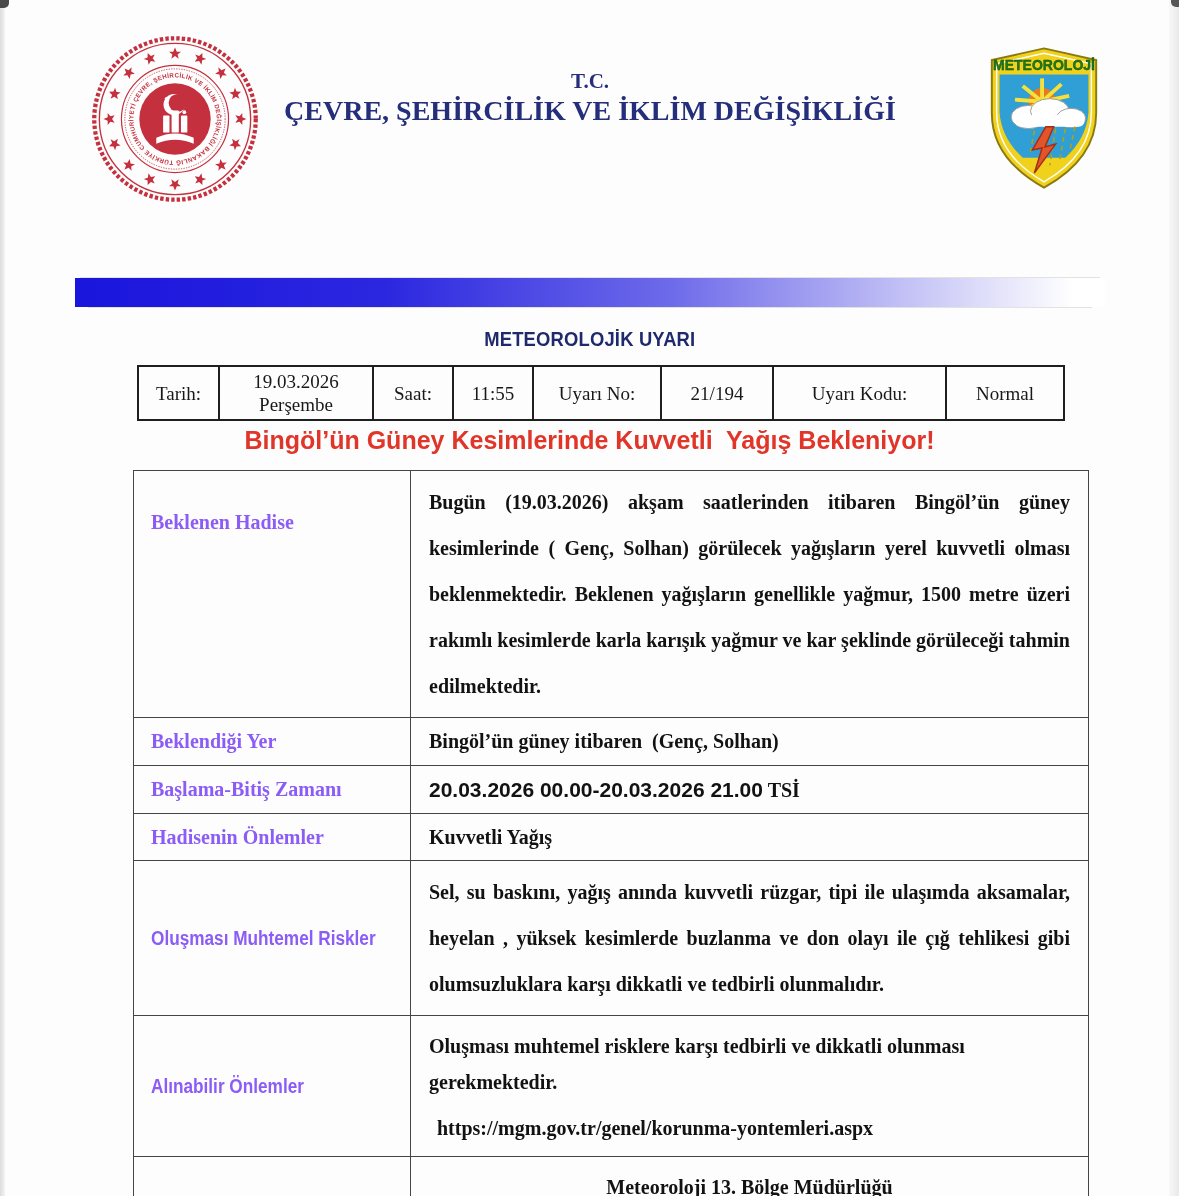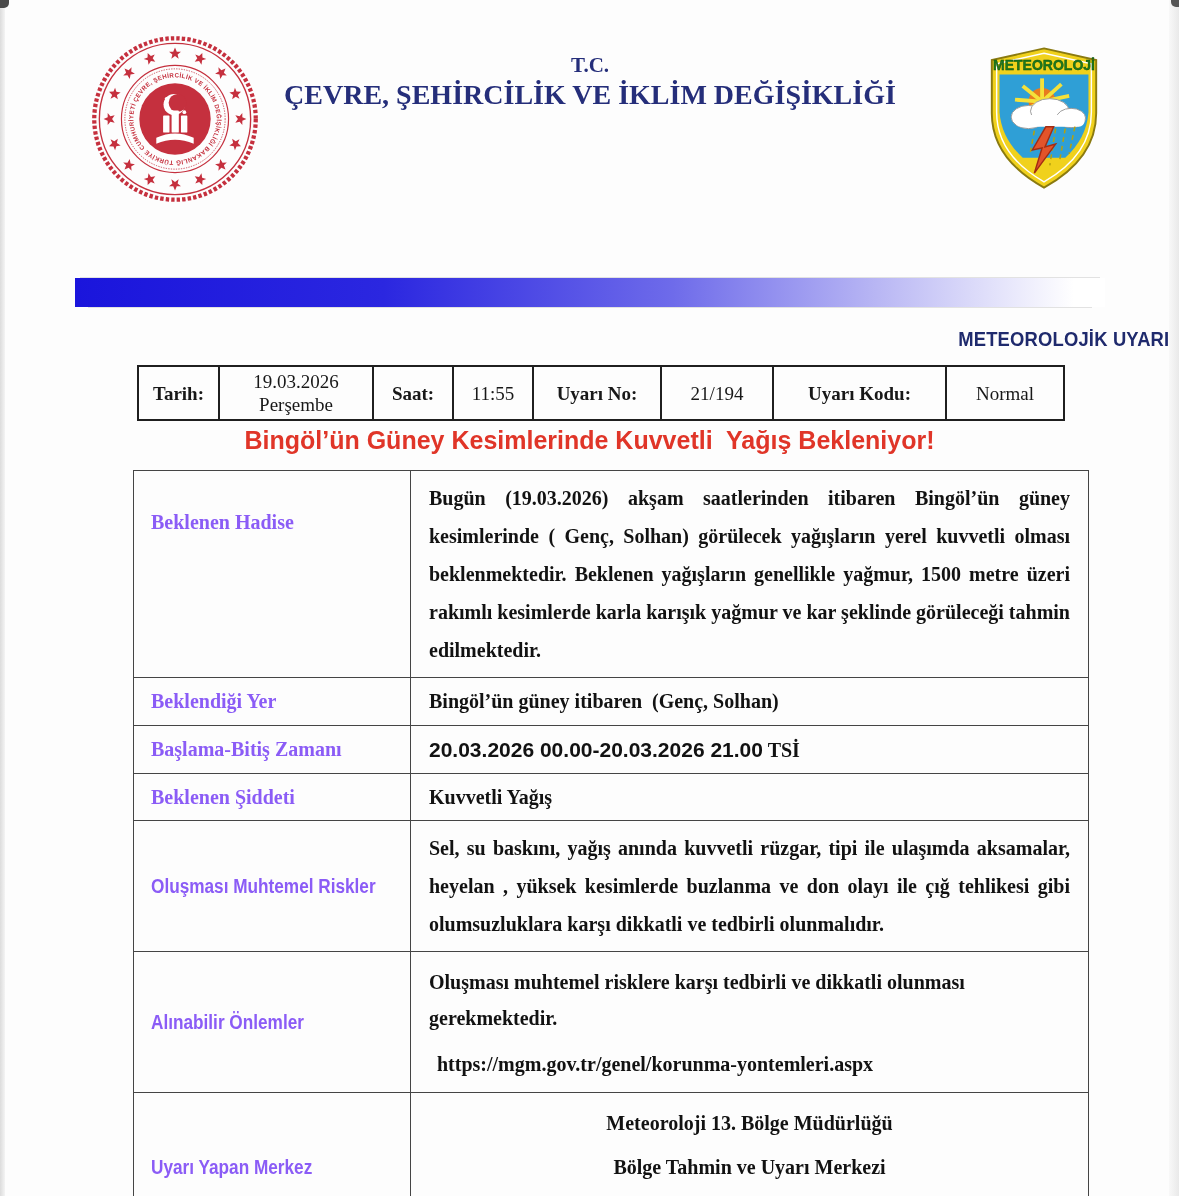--- a/index.html
+++ b/index.html
@@ -18,58 +18,58 @@
                background:#4a4a4a; border-radius:0 0 5px 0; }
   .corner-tr { position:absolute; right:0; top:0; width:8px; height:7px;
                background:#555; border-radius:0 0 0 5px; }
 
   
   .ministry-logo { position:absolute; left:90px; top:34px; width:170px; height:170px; }
   .shield-logo   { position:absolute; left:986px; top:44px; width:116px; height:148px; }
 
   .title-block { position:absolute; left:250px; top:52px; width:680px;
                  text-align:center; color:#252e7a; font-weight:bold; }
-  .title-tc    { font-size:21px; line-height:26px; }
+  .title-tc    { font-size:21px; line-height:26px;margin-top:16px; }
   .title-l1    { font-size:28px; line-height:34px; }
   .title-l2    { font-size:24px; line-height:34px; }
   .title-dept  { font-size:22px; line-height:36px; }
 
   .blue-bar { position:absolute; left:75px; top:278px; width:1030px; height:29px;
               background:linear-gradient(to right,#1a15dc 0%, #2b27e0 30%,
                          #6e6bea 58%, #b9b7f4 78%, #ffffff 97%);
               box-shadow:0 -6px 0 -5px #e2e2e2, 0 14px 0 -13px #e2e2e2; }
 
-  .warn-title { position:absolute; left:0; top:328px; width:100%; text-align:right; }
+  .warn-title { position:absolute; left:0; top:328px; width:100%; text-align:center; }
   .warn-title span { display:inline-block; transform:scaleX(0.92);
     font-family:"Liberation Sans", sans-serif; font-weight:bold;
     font-size:20px; color:#1f2a6d; letter-spacing:0.2px; }
 
   
   .info-table { position:absolute; left:137px; top:365px; width:926px; height:56px;
                 border-collapse:collapse; table-layout:fixed;
                 font-size:19px; color:#181818; }
   .info-table td { border:2px solid #1f1f1f; text-align:center; vertical-align:middle;
                    padding:2px 4px; line-height:23px; }
-  .info-table .lbl { font-weight:bold; }
+  .info-table .lbl { font-weight:normal; }
 
   .headline { position:absolute; left:0; top:426px; width:100%; text-align:center;
               font-family:"Liberation Sans", sans-serif; font-weight:bold;
               font-size:25px; color:#e03528; white-space:pre-wrap; }
 
   
   .detail-table { position:absolute; left:133px; top:470px; width:955px;
                   border-collapse:collapse; table-layout:fixed;
                   box-shadow:0 5px 0 -2px #c6c6c6; }
   .detail-table td { border:1.5px solid #454545; }
   .detail-table td.lbl { width:277px; color:#8b5cf6; font-weight:bold;
                          font-size:20px; padding-left:17px; vertical-align:middle; }
   .detail-table td.val { width:678px; color:#121212; font-weight:bold;
                          font-size:20px; padding:8px 18px; vertical-align:middle; }
   .v-top { vertical-align:top !important; padding-top:40px !important; }
-  .just  { text-align:justify; line-height:38px; }
+  .just  { text-align:justify; line-height:46px; }
   .cond  { display:inline-block; transform:scaleX(0.86); transform-origin:left center;
            font-family:"Liberation Sans", sans-serif; white-space:nowrap; }
   .sansval { font-family:"Liberation Sans", sans-serif; font-size:21px; }
   .serifsuffix { font-family:"Liberation Serif", serif; font-size:20px; }
   .prewrap { white-space:pre-wrap; }
   .onlem-line { line-height:36px; padding-top:4px; }
   .url-line   { line-height:40px; padding-top:8px;margin-left:8px; }
   .center-block { text-align:center; line-height:44px; }
 </style>
 </head>
@@ -215,21 +215,21 @@
       <td class="val prewrap">Bingöl’ün güney itibaren  (Genç, Solhan)</td>
     </tr>
     <tr>
       <td class="lbl" style="height:48px">Başlama-Bitiş Zamanı</td>
       <td class="val">
         <span class="sansval">20.03.2026 00.00-20.03.2026 21.00</span>
         <span class="serifsuffix">TSİ</span>
       </td>
     </tr>
     <tr>
-      <td class="lbl" style="height:47px">Beklenen Şiddeti</td>
+      <td class="lbl" style="height:47px">Hadisenin Önlemler</td>
       <td class="val">Kuvvetli Yağış</td>
     </tr>
     <tr>
       <td class="lbl" style="height:118px">
         <span class="cond">Oluşması Muhtemel Riskler</span>
       </td>
       <td class="val just">Sel, su baskını, yağış anında kuvvetli rüzgar, tipi ile ulaşımda aksamalar, heyelan , yüksek kesimlerde buzlanma ve don olayı ile çığ tehlikesi gibi olumsuzluklara karşı dikkatli ve tedbirli olunmalıdır.</td>
     </tr>
     <tr>
       <td class="lbl" style="height:109px">

